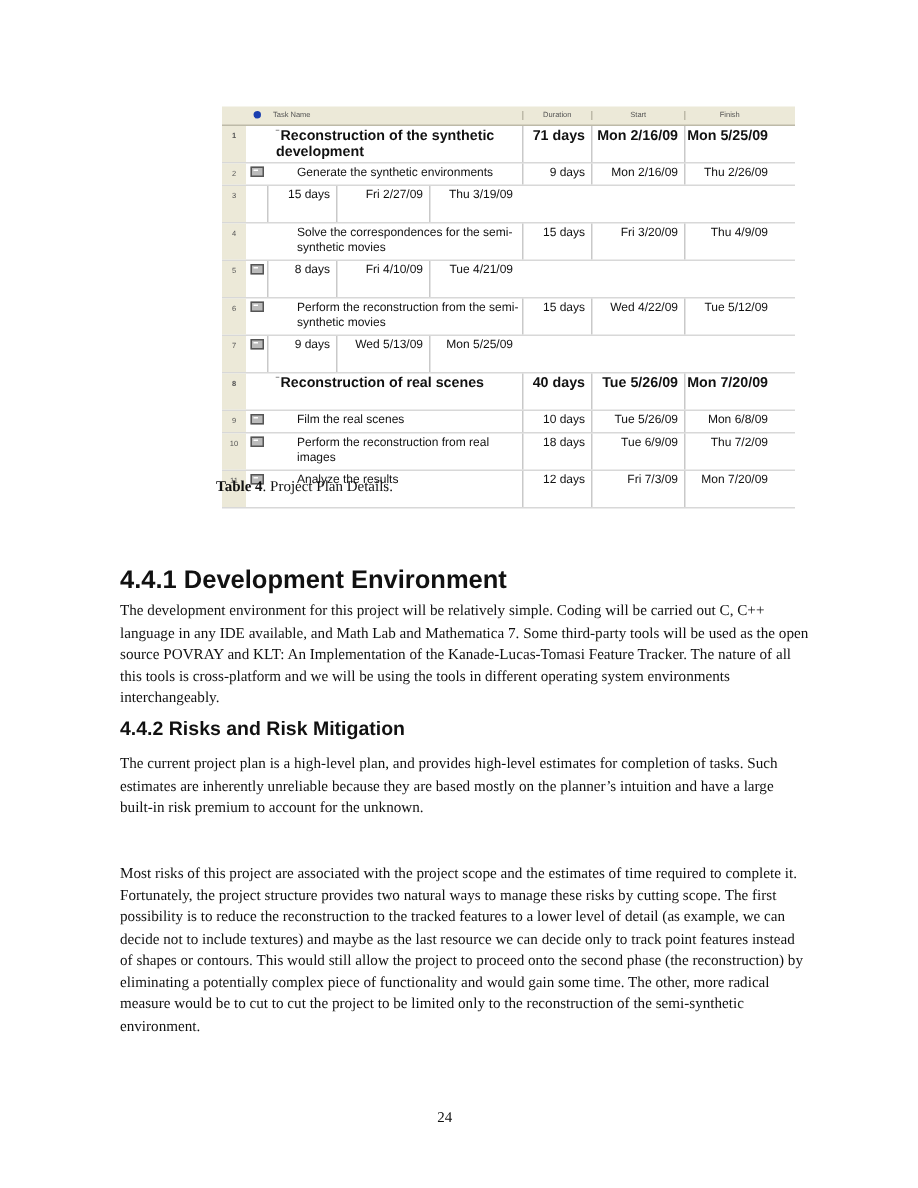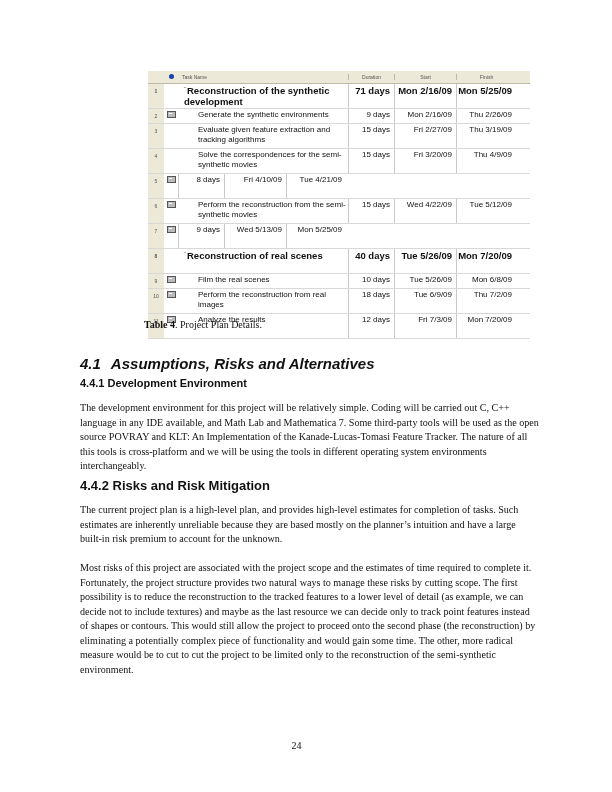--- a/index.html
+++ b/index.html
@@ -30,26 +30,26 @@
   .note-icon::after { content: ""; position: absolute; left: 1px; top: 1px; width: 3px; height: 1px; background: #fff; }
   .h2 { height: 24px; }
   .h1 { height: 14px; }
 
   
   .caption { position: absolute; left: 144px; top: 319px; font-family: "Liberation Serif", serif; font-size: 10px; color: #111; }
   .caption b { font-weight: bold; }
   .h-sec { position: absolute; left: 80px; font-family: "Liberation Sans", sans-serif; color: #111; font-weight: bold; }
   .h-41 { top: 355px; font-size: 15px; font-style: italic; }
   .h-41 .num { margin-right: 10px; }
-  .h-441 { top: 377px; font-size: 11px; text-align: center; }
+  .h-441 { top: 377px; font-size: 17px; text-align: center; }
   .h-442 { top: 478px; font-size: 13px; }
   .para { position: absolute; left: 80px; width: 460px; font-family: "Liberation Serif", serif; font-size: 10.1px; line-height: 14.5px; color: #111; text-align: left; }
   .p1 { top: 401px; }
   .p2 { top: 503px; }
-  .p3 { top: 561px; }
+  .p3 { top: 576px; }
   .pagenum { position: absolute; left: 0; width: 593px; top: 740px; text-align: center; font-family: "Liberation Serif", serif; font-size: 10px; color: #111; }
 </style>
 </head>
 <body>
 
 <div class="page">
 
   <div class="ptable">
     <div class="phead">
       <div class="col-id"></div>
@@ -72,21 +72,20 @@
       <div class="col-id">2</div>
       <div class="col-ico"><span class="note-icon"></span></div>
       <div class="col-name">Generate the synthetic environments</div>
       <div class="col-dur">9 days</div>
       <div class="col-start">Mon 2/16/09</div>
       <div class="col-finish">Thu 2/26/09</div>
     </div>
     <div class="prow task h2">
       <div class="col-id">3</div>
       <div class="col-ico"></div>
-      <div class="col-name">Evaluate given feature extraction and tracking algorithms</div>
       <div class="col-dur">15 days</div>
       <div class="col-start">Fri 2/27/09</div>
       <div class="col-finish">Thu 3/19/09</div>
     </div>
     <div class="prow task h2">
       <div class="col-id">4</div>
       <div class="col-ico"></div>
       <div class="col-name">Solve the correspondences for the semi-synthetic movies</div>
       <div class="col-dur">15 days</div>
       <div class="col-start">Fri 3/20/09</div>
@@ -143,21 +142,20 @@
       <div class="col-ico"><span class="note-icon"></span></div>
       <div class="col-name">Analyze the results</div>
       <div class="col-dur">12 days</div>
       <div class="col-start">Fri 7/3/09</div>
       <div class="col-finish">Mon 7/20/09</div>
     </div>
   </div>
 
   <div class="caption"><b>Table 4</b><span>. Project Plan Details.</span></div>
 
-  <div class="h-sec h-41"><span class="num">4.1</span><span>Assumptions, Risks and Alternatives</span></div>
 
   <div class="h-sec h-441">4.4.1 Development Environment</div>
   <p class="para p1" style="margin:0">The development environment for this project will be relatively simple. Coding will be carried out C, C++ language in any IDE available, and Math Lab and Mathematica 7. Some third-party tools will be used as the open source POVRAY and KLT: An Implementation of the Kanade-Lucas-Tomasi Feature Tracker. The nature of all this tools is cross-platform and we will be using the tools in different operating system environments interchangeably.</p>
 
   <div class="h-sec h-442">4.4.2 Risks and Risk Mitigation</div>
   <p class="para p2" style="margin:0">The current project plan is a high-level plan, and provides high-level estimates for completion of tasks. Such estimates are inherently unreliable because they are based mostly on the planner’s intuition and have a large built-in risk premium to account for the unknown.</p>
   <p class="para p3" style="margin:0">Most risks of this project are associated with the project scope and the estimates of time required to complete it. Fortunately, the project structure provides two natural ways to manage these risks by cutting scope. The first possibility is to reduce the reconstruction to the tracked features to a lower level of detail (as example, we can decide not to include textures) and maybe as the last resource we can decide only to track point features instead of shapes or contours. This would still allow the project to proceed onto the second phase (the reconstruction) by eliminating a potentially complex piece of functionality and would gain some time. The other, more radical measure would be to cut to cut the project to be limited only to the reconstruction of the semi-synthetic environment.</p>
 
   <div class="pagenum">24</div>
 </div>

